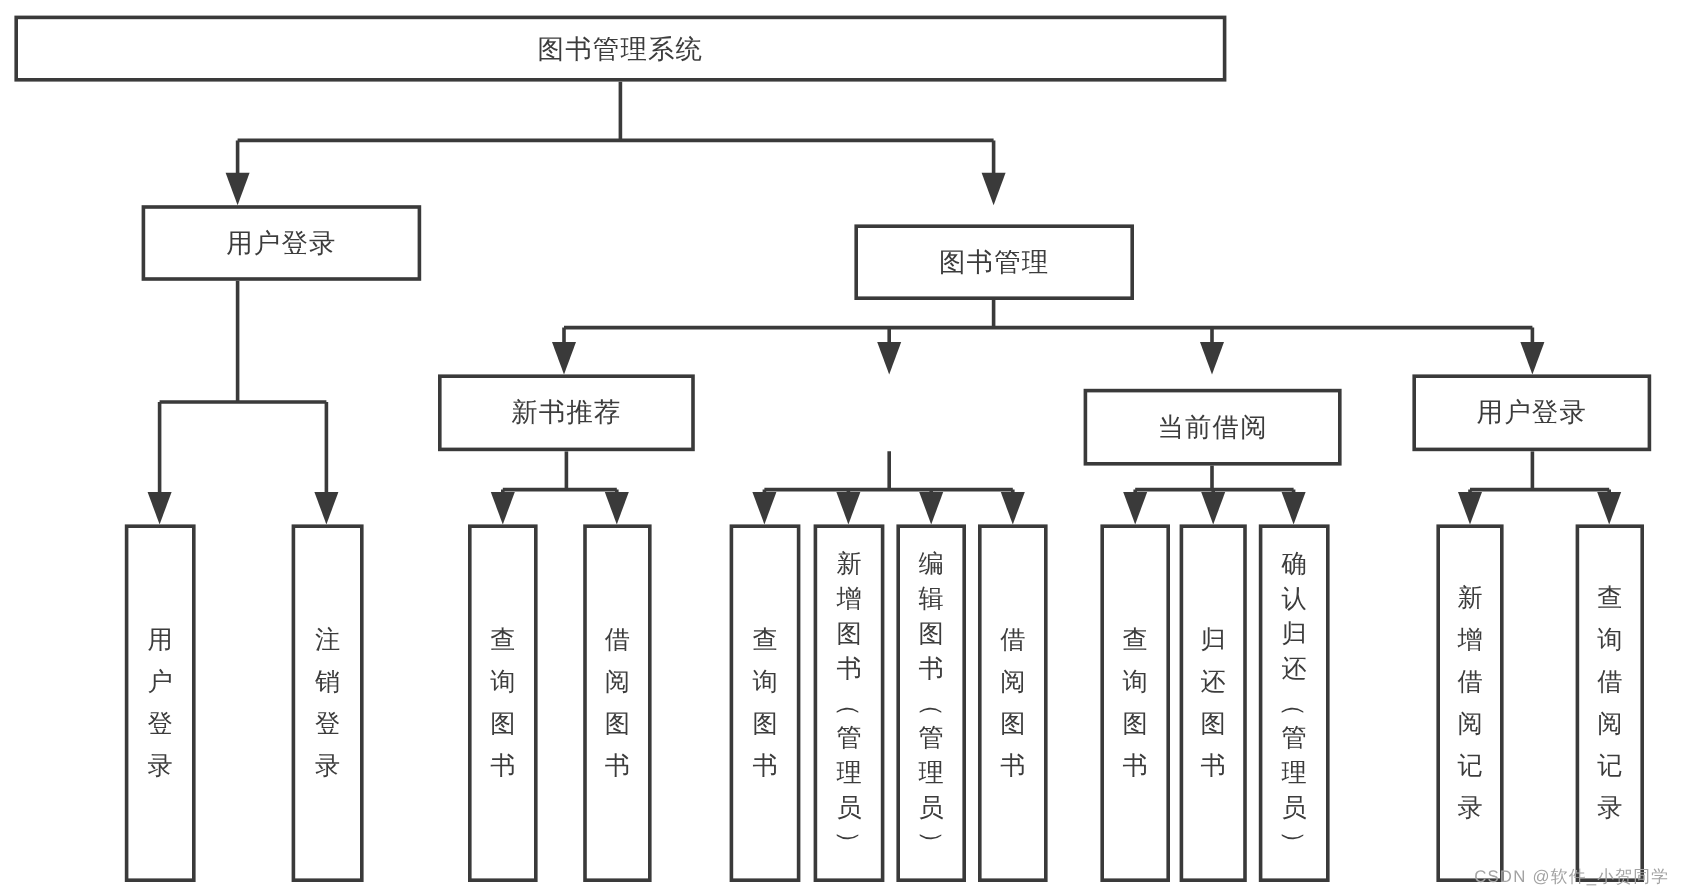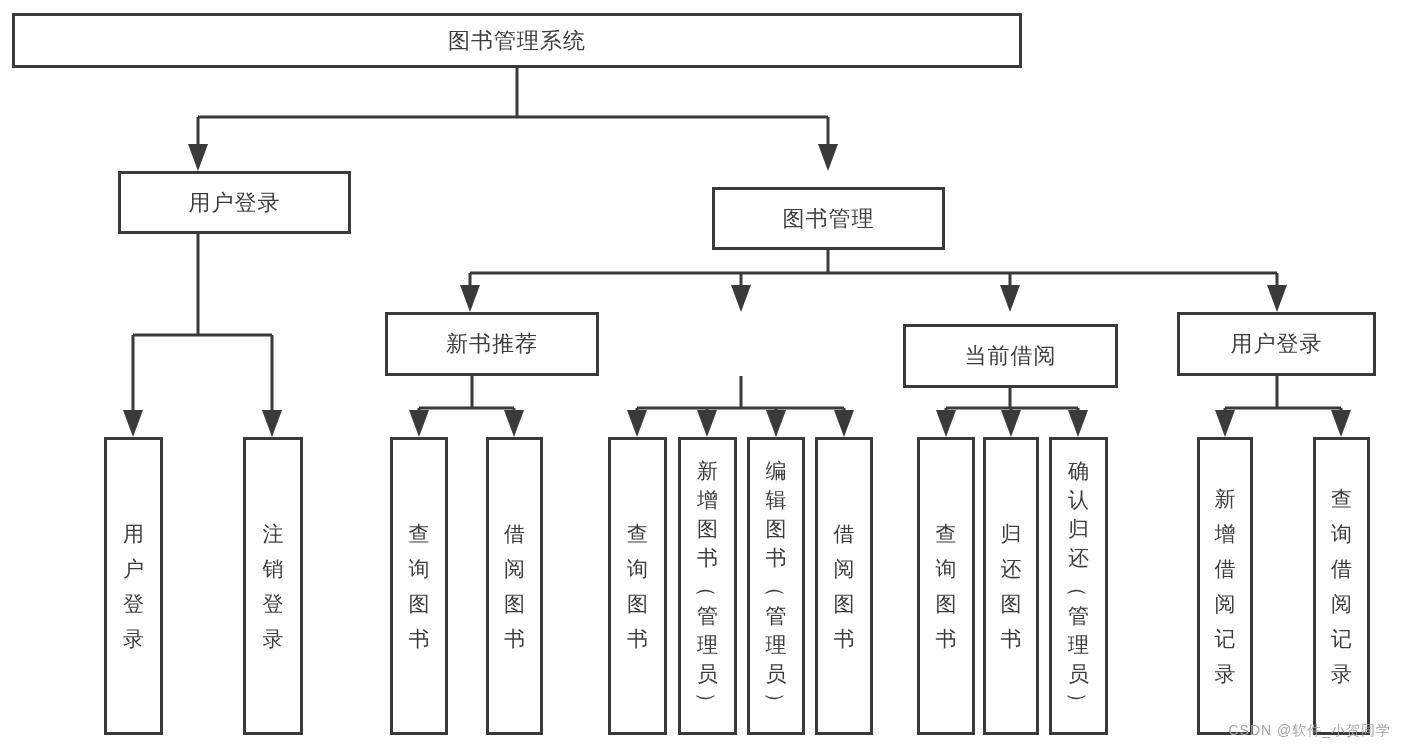--- a/index.html
+++ b/index.html
@@ -83,21 +83,21 @@
     <span>图书管理系统</span>
   </div>
 
   <div class="box hbox" style="left:82px; top:171px; width:233px; height:63px;margin-left:36px;">
     <span>用户登录</span>
   </div>
   <div class="box hbox" style="left:712px; top:171px; width:233px; height:63px;margin-top:16px;">
     <span>图书管理</span>
   </div>
 
-  <div class="box hbox" style="left:365px; top:312px; width:214px; height:64px;margin-left:20px;">
+  <div class="box hbox" style="left:365px; top:312px; width:214px; height:64px;">
     <span>新书推荐</span>
   </div>
   <div class="box hbox" style="left:903px; top:324px; width:215px; height:64px;">
     <span>当前借阅</span>
   </div>
   <div class="box hbox" style="left:1177px; top:312px; width:199px; height:64px;">
     <span>用户登录</span>
   </div>
 
   <div class="box vbox" style="left:104px; top:437px; width:59px; height:298px;">

